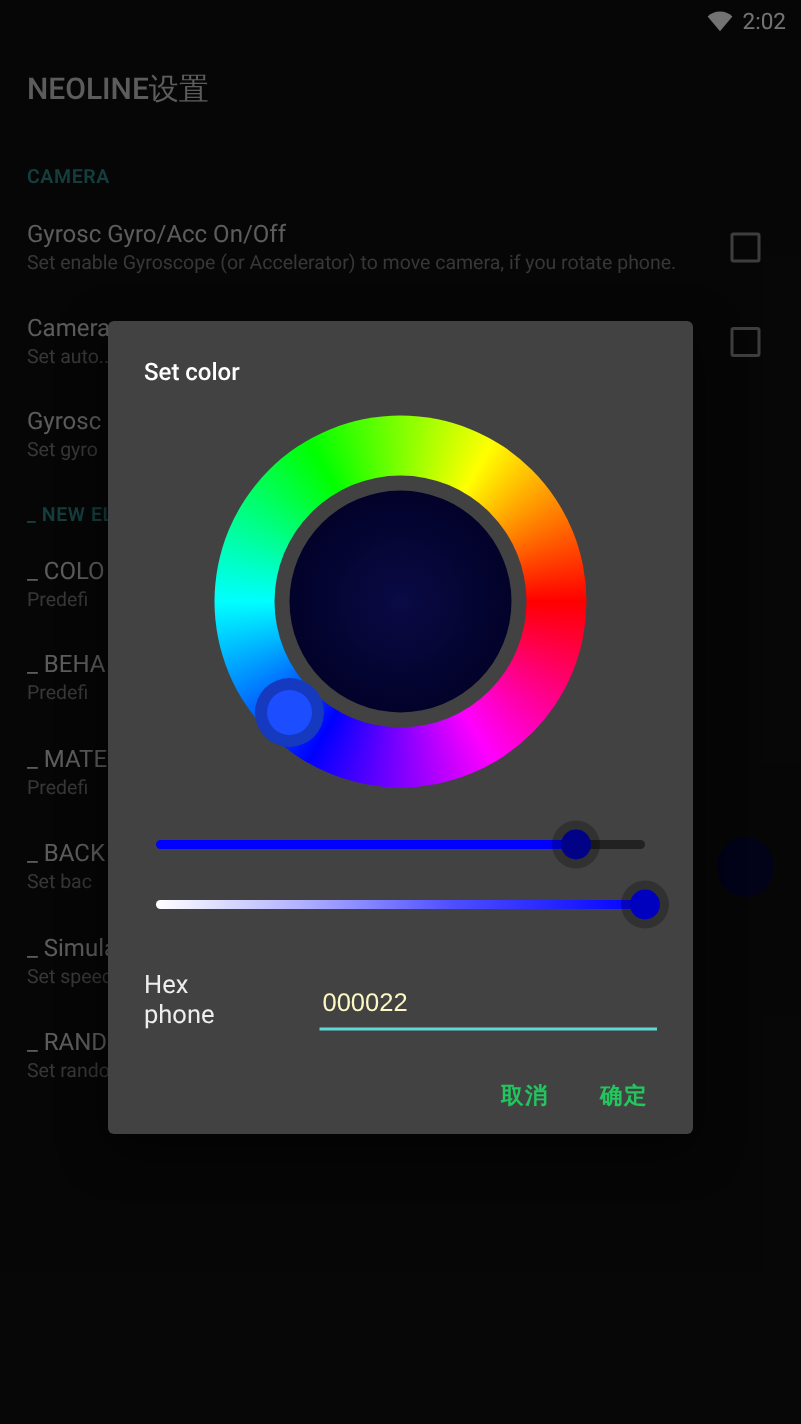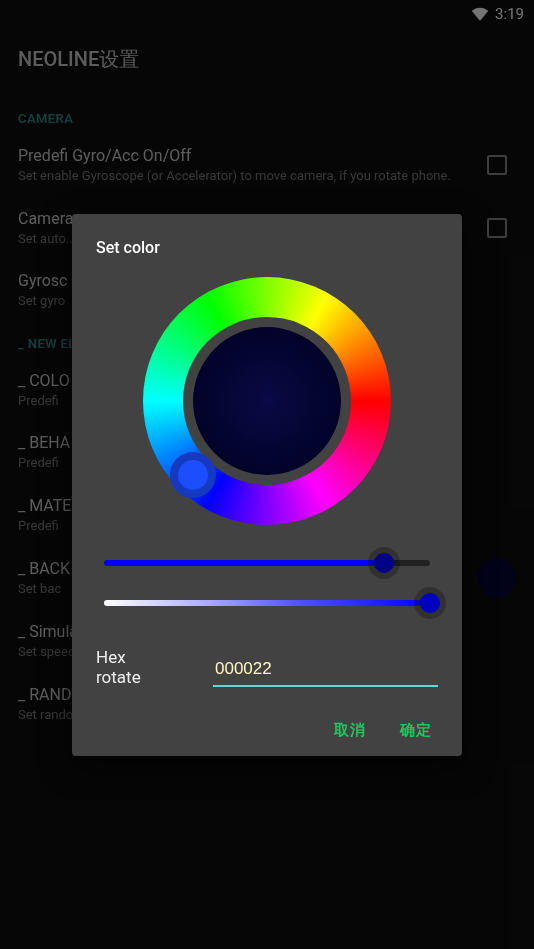--- a/index.html
+++ b/index.html
@@ -236,34 +236,34 @@
 </style>
 </head>
 <body>
 
 <div class="status-bar">
   <span class="wifi-icon">
     <svg width="18" height="14" viewBox="0 0 24 18">
         <path fill="#fff" d="M12 18 L1 5 C7 -1 17 -1 23 5 Z"></path>
       </svg>
   </span>
-  <span>3:19</span>
+  <span>2:02</span>
 </div>
 
 <div class="app-bar">
   <span>NEOLINE设置</span>
 </div>
 
 <div class="settings-list">
 
   <div class="section-header">CAMERA</div>
 
   <div class="setting-item">
     <div class="setting-main">
-      <div class="setting-title">Predefi Gyro/Acc On/Off</div>
+      <div class="setting-title">Gyrosc Gyro/Acc On/Off</div>
       <div class="setting-sub">Set enable Gyroscope (or Accelerator) to move camera, if you rotate phone.</div>
     </div>
     <div class="setting-right">
         <div class="checkbox"></div>
       </div>
   </div>
 
   <div class="setting-item">
     <div class="setting-main">
       <div class="setting-title">Camera</div>
@@ -349,21 +349,21 @@
       <div class="track track-sat"></div>
       <div class="thumb thumb-sat"></div>
     </div>
     <div class="slider">
       <div class="track track-val"></div>
       <div class="thumb thumb-val"></div>
     </div>
   </div>
 
   <div class="hex-row">
-    <div class="hex-label">Hex rotate</div>
+    <div class="hex-label">Hex phone</div>
     <input class="hex-input" value="000022" style="">
   </div>
 
   <div class="dialog-actions">
     <button class="dlg-btn">取消</button>
     <button class="dlg-btn">确定</button>
   </div>
 </div>
 
 </body></html>

